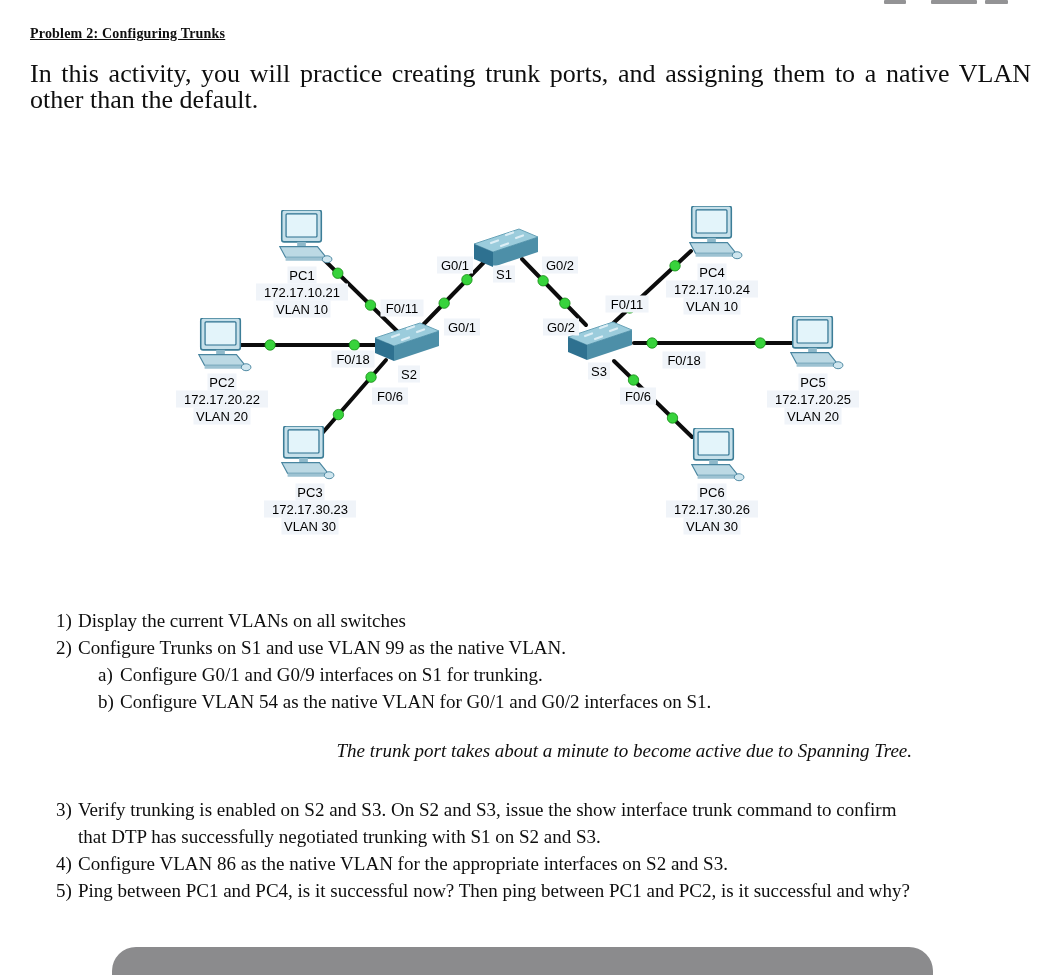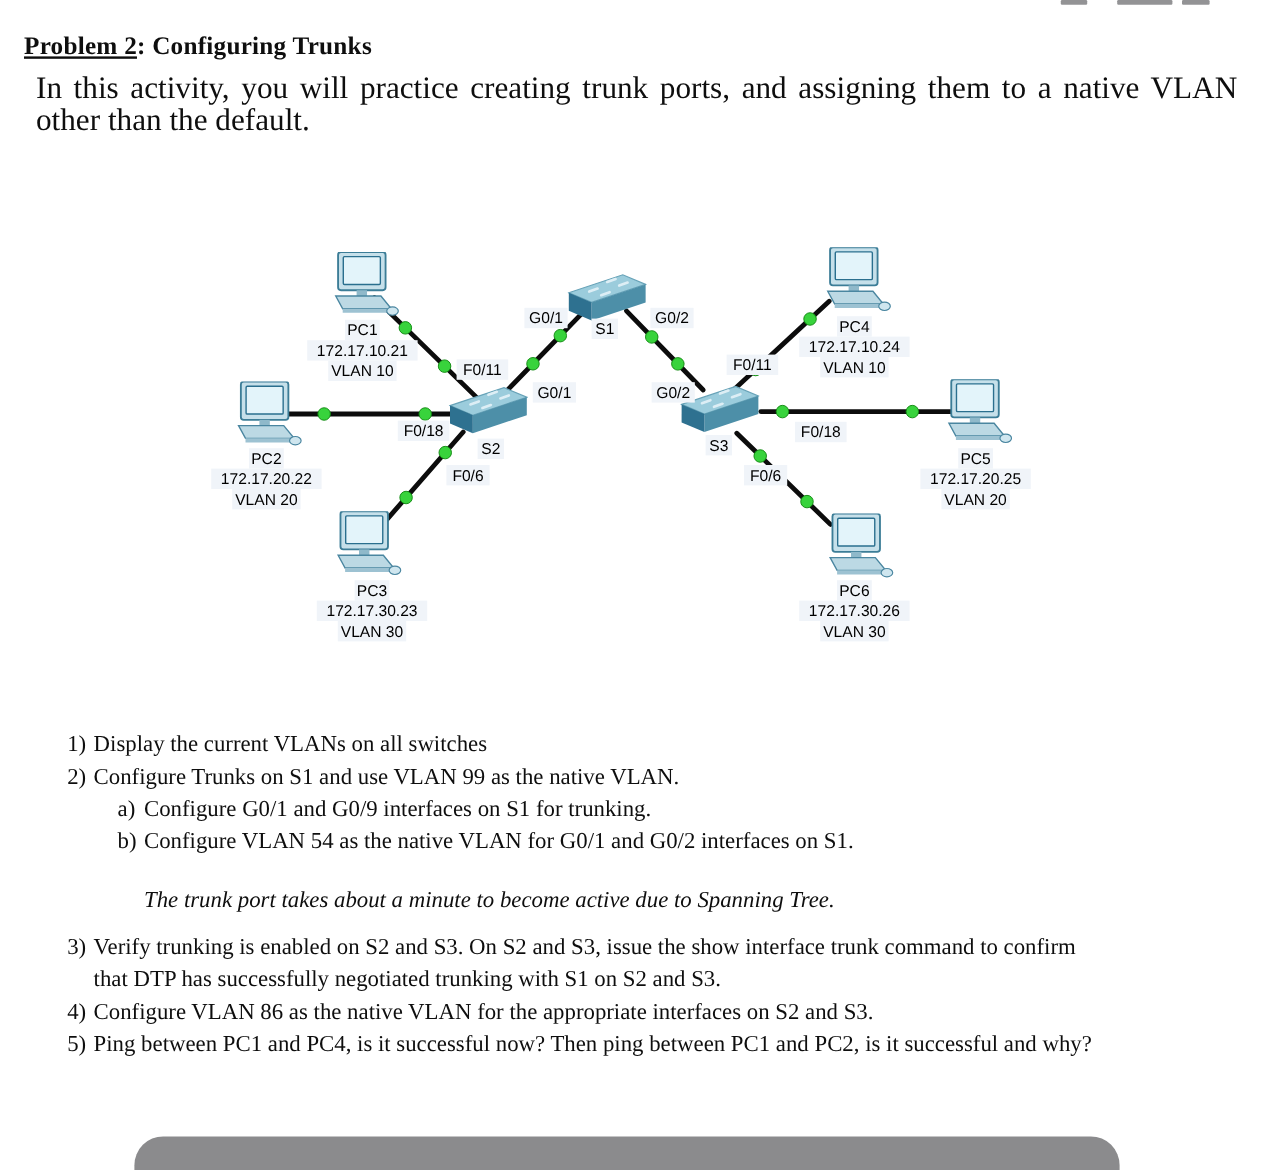--- a/index.html
+++ b/index.html
@@ -8,22 +8,22 @@
     background:#ffffff;color:#0e0e0e;
     font-family:"Liberation Serif", serif;
   }
   
   .edge-artifact{position:absolute;top:0;height:4px;background:#6f6f72;opacity:.75;border-radius:1px;}
   .ea1{left:884px;width:22px;}
   .ea2{left:931px;width:46px;}
   .ea3{left:985px;width:23px;}
 
   .page-title{
-    position:absolute;left:20px;top:26px;
-    font-size:21px;font-weight:bold;letter-spacing:.2px;
+    position:absolute;left:30px;top:26px;
+    font-size:14px;font-weight:bold;letter-spacing:.2px;text-decoration:underline;
   }
   .page-title .u{text-decoration:underline;}
 
   .intro{
     position:absolute;left:30px;top:61px;width:1001px;
     font-size:26px;line-height:26px;text-align:justify;
   }
 
   .topology-wrap{position:absolute;left:150px;top:190px;width:740px;height:360px;text-align:right;}
   .topology-wrap svg{display:block;}
@@ -31,22 +31,23 @@
   .steps{
     position:absolute;left:56px;top:607px;width:856px;
     font-size:19px;line-height:27px;
   }
   .step{display:flex;}
   .step .num{width:22px;flex:none;}
   .step .stext{flex:1;}
   .substeps{margin-left:42px;}
   .substeps .num{width:22px;flex:none;}
   .note{
-    margin:22px 0 12px 64px;
+    margin:22px 0 32px 64px;
     font-style:italic;
+    text-align:right;
   }
 
   .bottom-pill{
     position:absolute;left:112px;top:947px;width:821px;height:28px;
     background:#8b8b8d;border-radius:24px 24px 0 0;
   }
 </style>
 </head>
 <body>
 

